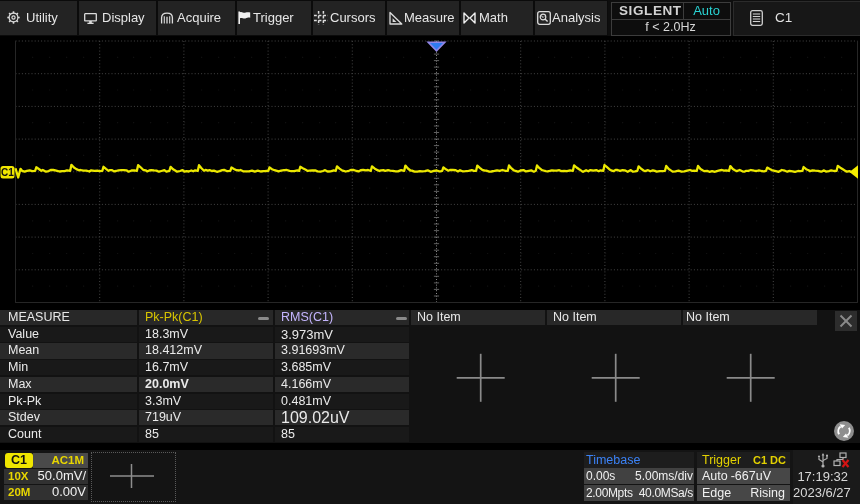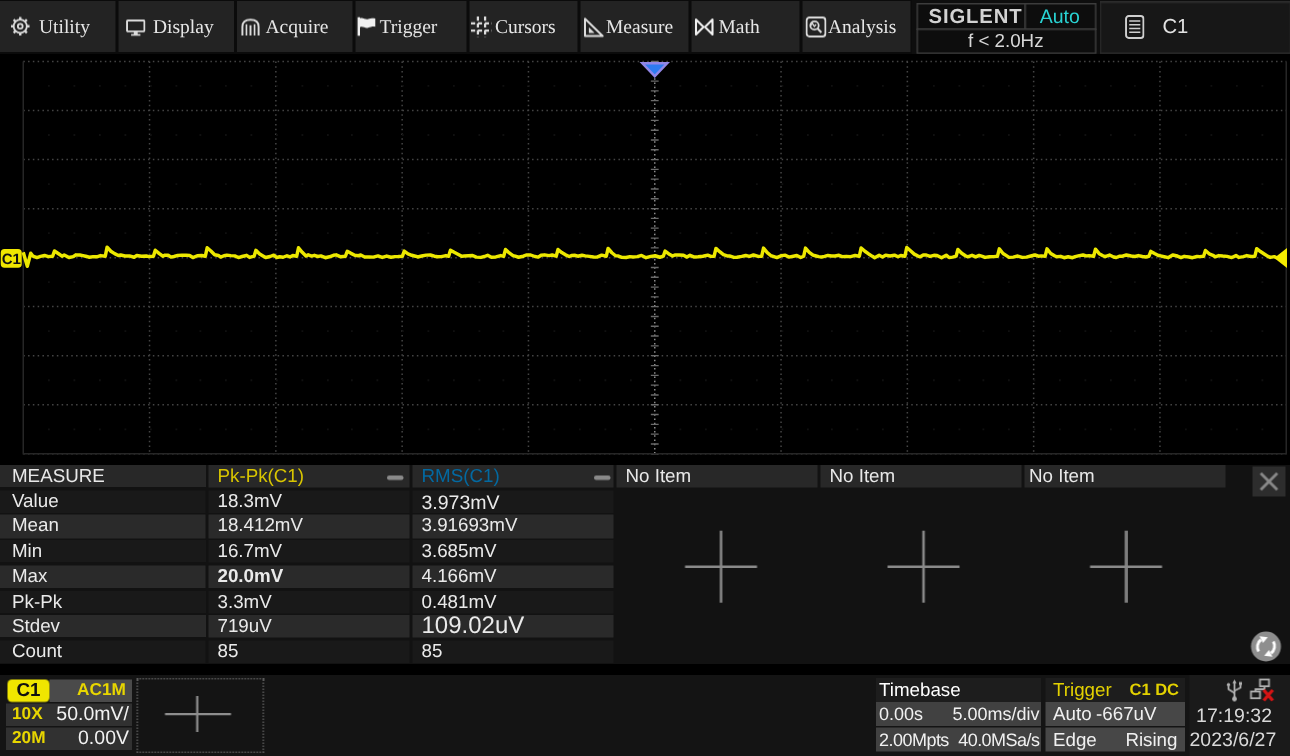--- a/index.html
+++ b/index.html
@@ -1,20 +1,20 @@
 <!DOCTYPE html>
 <html><head>
 <meta charset="utf-8">
 <style>
   html,body{margin:0;padding:0;background:#000;}
   body{width:860px;height:504px;position:relative;overflow:hidden;transform:translateZ(0);
        font-family:"Liberation Sans",sans-serif;-webkit-font-smoothing:antialiased;}
   .abs{position:absolute;transform:translateZ(0);}
   .cell{position:absolute;top:1px;height:34px;background:#232323;}
-  .mtx{position:absolute;transform:translateZ(0);color:#e6e6e6;font-size:13px;line-height:34px;top:1px;font-family:Liberation Serif, serif;}
+  .mtx{position:absolute;transform:translateZ(0);color:#e6e6e6;font-size:13px;line-height:34px;top:1px;}
   .ic{position:absolute;top:11px;}
 </style>
 </head>
 <body>
 
 <div class="abs" style="left:0;top:0;width:860px;height:36px;background:#0b0b0b;"></div>
 <div class="cell" style="left:0;width:77px;"></div>
 <div class="cell" style="left:79px;width:77px;"></div>
 <div class="cell" style="left:158px;width:77px;"></div>
 <div class="cell" style="left:237px;width:74px;"></div>
@@ -161,21 +161,21 @@
 <div class="abs" style="left:139px;top:393.5px;width:134px;height:15.2px;background:#191919;"></div>
 <div class="abs" style="left:275px;top:393.5px;width:134px;height:15.2px;background:#191919;"></div>
 <div class="abs" style="left:0px;top:410.2px;width:137px;height:15.2px;background:#2a2a2a;"></div>
 <div class="abs" style="left:139px;top:410.2px;width:134px;height:15.2px;background:#2a2a2a;"></div>
 <div class="abs" style="left:275px;top:410.2px;width:134px;height:15.2px;background:#2a2a2a;"></div>
 <div class="abs" style="left:0px;top:426.9px;width:137px;height:15.2px;background:#191919;"></div>
 <div class="abs" style="left:139px;top:426.9px;width:134px;height:15.2px;background:#191919;"></div>
 <div class="abs" style="left:275px;top:426.9px;width:134px;height:15.2px;background:#191919;"></div>
 <div class="abs" style="left:8px;top:310px;color:#e8e8e8;font-size:12.5px;line-height:15px;">MEASURE</div>
 <div class="abs" style="left:145px;top:310px;color:#d8c501;font-size:12.5px;line-height:15px;">Pk-Pk(C1)</div>
-<div class="abs" style="left:281px;top:310px;color:#0369a1;font-size:12.5px;line-height:15px;text-align:center;">RMS(C1)</div>
+<div class="abs" style="left:281px;top:310px;color:#c4b5fd;font-size:12.5px;line-height:15px;text-align:center;">RMS(C1)</div>
 <div class="abs" style="left:417px;top:310px;color:#e8e8e8;font-size:12.5px;line-height:15px;">No Item</div>
 <div class="abs" style="left:553px;top:310px;color:#e8e8e8;font-size:12.5px;line-height:15px;">No Item</div>
 <div class="abs" style="left:686px;top:310px;color:#e8e8e8;font-size:12.5px;line-height:15px;">No Item</div>
 <div class="abs" style="left:258px;top:316.5px;width:11px;height:3px;background:#8a8a8a;border-radius:1.5px;"></div>
 <div class="abs" style="left:396px;top:316.5px;width:11px;height:3px;background:#8a8a8a;border-radius:1.5px;"></div>
 <div class="abs" style="left:835px;top:311px;width:22px;height:20px;background:#2d2d2d;"></div>
 <svg class="abs" style="left:835px;top:311px;" width="22" height="20" viewBox="0 0 22 20">
     <g stroke="#8a8a8a" stroke-width="1.9">
       <line x1="5.5" y1="4.5" x2="16.5" y2="15.5"></line>
       <line x1="16.5" y1="4.5" x2="5.5" y2="15.5"></line>
@@ -240,21 +240,21 @@
 <svg class="abs" style="left:91px;top:452px;" width="83" height="48" viewBox="0 0 83 48">
  <g stroke="#8e8e8e" stroke-width="1.5">
       <line x1="19" y1="24" x2="63" y2="24"></line>
       <line x1="40.5" y1="12" x2="40.5" y2="36"></line>
     </g>
 </svg>
 
 <div class="abs" style="left:584px;top:452px;width:110px;height:15.5px;background:#1d1d1d;"></div>
 <div class="abs" style="left:584px;top:467.5px;width:110px;height:16.5px;background:#414141;"></div>
 <div class="abs" style="left:584px;top:484.5px;width:110px;height:16.5px;background:#414141;"></div>
-<div class="abs" style="left:586px;top:452px;color:#ffffff;font-size:12.5px;line-height:16px;">Timebase</div>
+<div class="abs" style="left:586px;top:452px;color:#3b82f6;font-size:12.5px;line-height:16px;">Timebase</div>
 <div class="abs" style="left:586px;top:468px;color:#f0f0f0;font-size:12px;line-height:16px;">0.00s</div>
 <div class="abs" style="left:584px;top:468px;width:109px;text-align:right;color:#f0f0f0;font-size:12px;line-height:16px;">5.00ms/div</div>
 <div class="abs" style="left:586px;top:485px;color:#f0f0f0;font-size:12px;letter-spacing:-0.35px;line-height:16px;">2.00Mpts</div>
 <div class="abs" style="left:584px;top:485px;width:109px;text-align:right;color:#f0f0f0;font-size:12px;letter-spacing:-0.35px;line-height:16px;">40.0MSa/s</div>
 
 <div class="abs" style="left:697px;top:452px;width:93px;height:15.5px;background:#1d1d1d;"></div>
 <div class="abs" style="left:697px;top:467.5px;width:93px;height:16.5px;background:#474747;"></div>
 <div class="abs" style="left:697px;top:484.5px;width:93px;height:16.5px;background:#474747;"></div>
 <div class="abs" style="left:702px;top:452px;color:#e3d100;font-size:12.5px;line-height:16px;">Trigger</div>
 <div class="abs" style="left:697px;top:453px;width:89px;text-align:right;color:#e3d100;font-size:11px;font-weight:bold;line-height:15px;">C1 DC</div>

